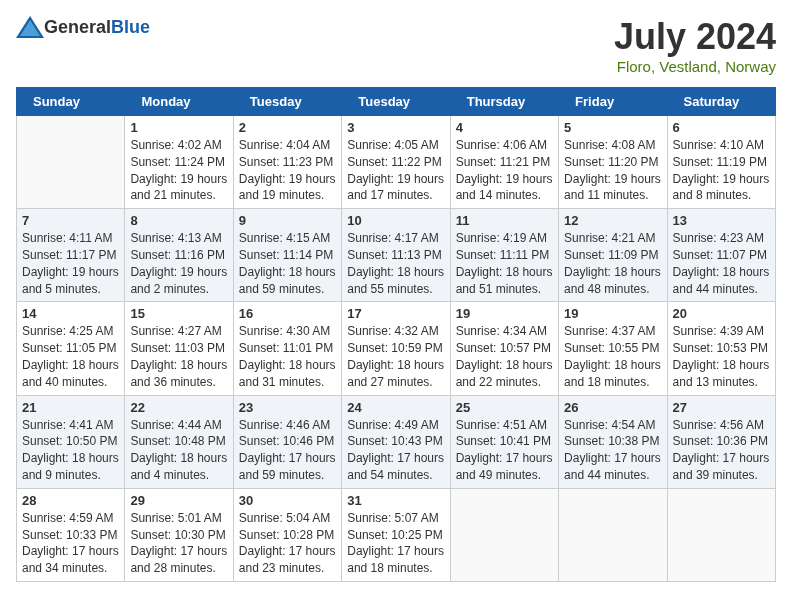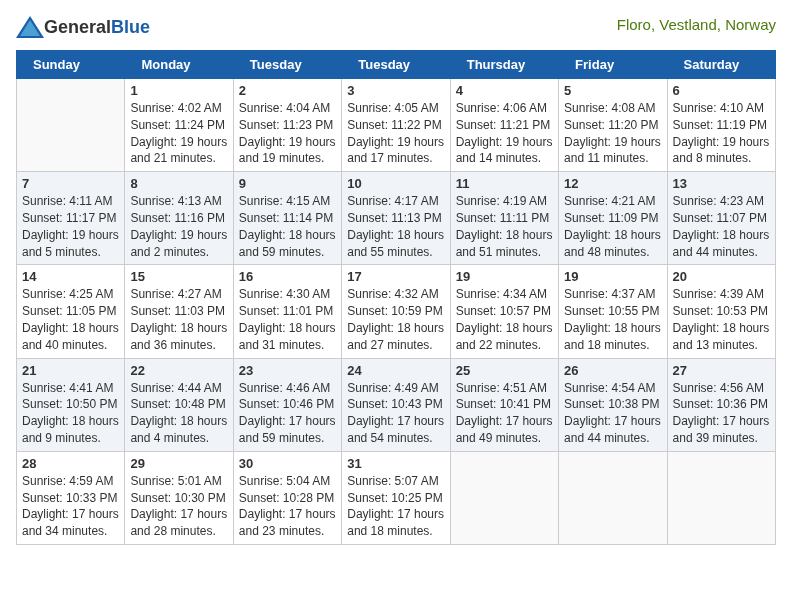--- a/index.html
+++ b/index.html
@@ -86,20 +86,21 @@
   <div class="logo">
     <svg class="logo-icon" viewBox="0 0 28 22" xmlns="http://www.w3.org/2000/svg">
       <polygon points="14,0 28,22 0,22" fill="#1a5fa8"></polygon>
       <polygon points="14,4 24,20 4,20" fill="#4a9fd4"></polygon>
     </svg>
     <div>
       <span style="font-size:18px;font-weight:bold;color:#333;">General</span><span style="font-size:18px;font-weight:bold;color:#1a5fa8;">Blue</span>
     </div>
   </div>
   <div class="title-block">
+    <div class="month-title">July 2024</div>
     <div class="location-title">Floro, Vestland, Norway</div>
   </div>
 </div>
 
 <table class="calendar">
   <thead>
     <tr>
     <th>Sunday</th>
         <th>Monday</th>
         <th>Tuesday</th>

